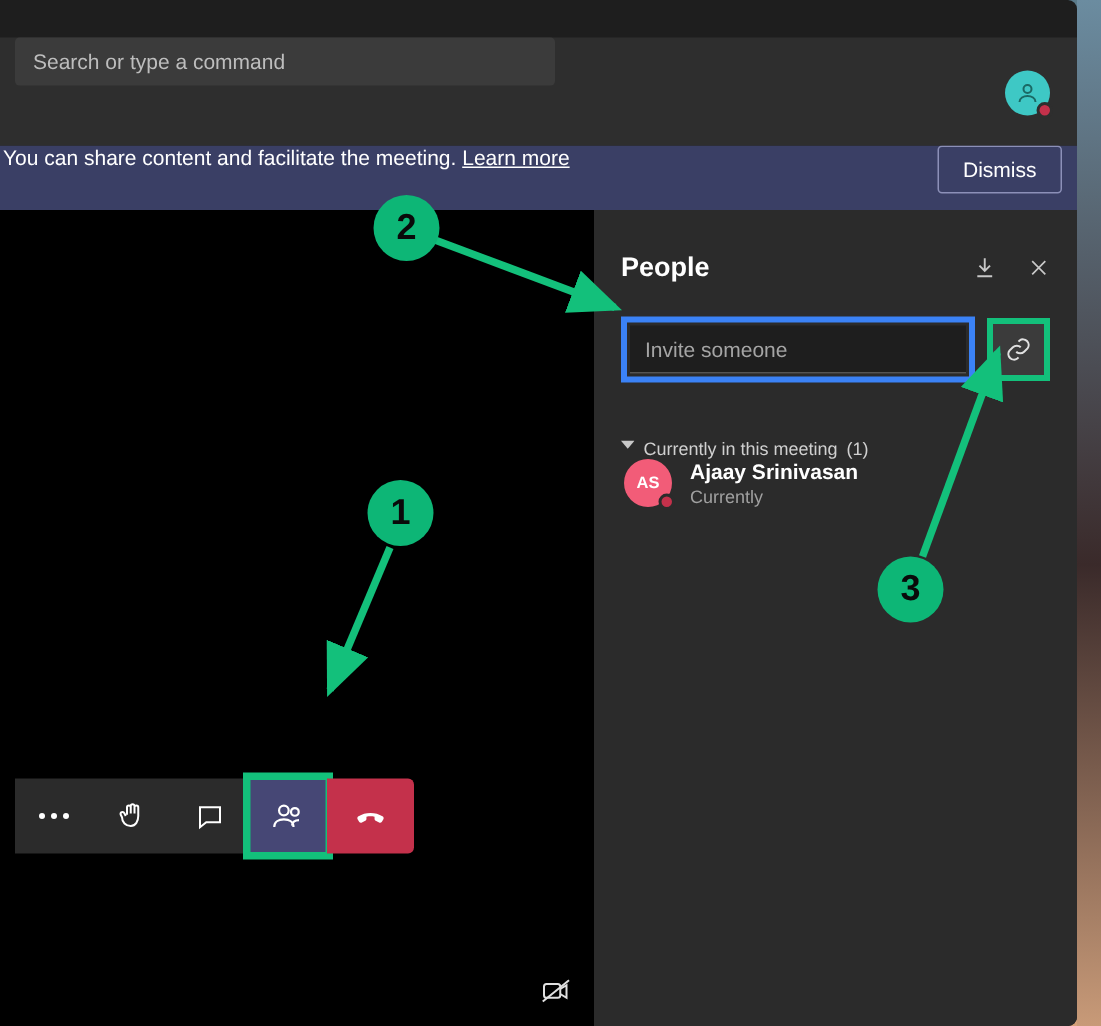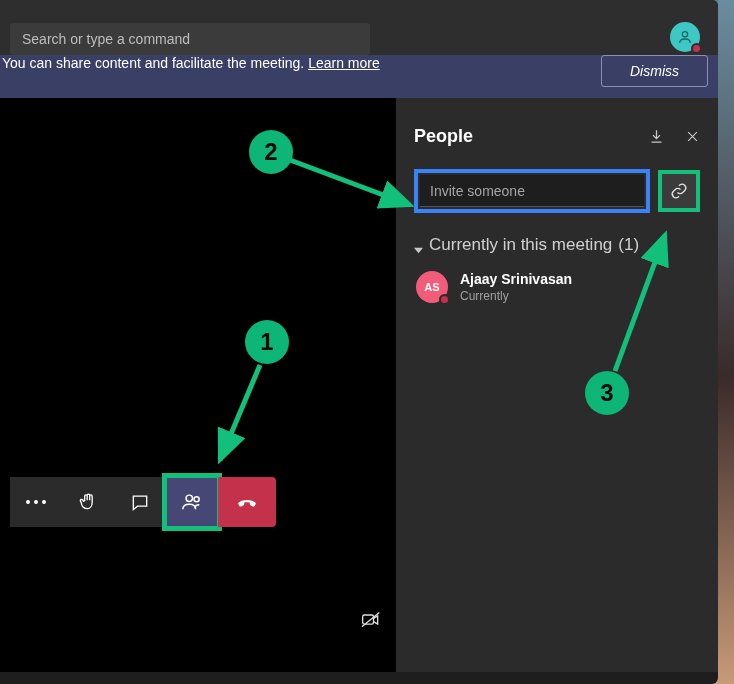--- a/index.html
+++ b/index.html
@@ -15,26 +15,27 @@
       position: absolute;
       top: 0;
       left: 0;
       width: 718px;
       height: 684px;
       background: #1e1e1e;
       border-radius: 0 6px 6px 0;
       overflow: hidden;
     }
     .titlebar {
-      height: 55px;
+      height: 72px;
       background: #2e2e2e;
       display: flex;
-      align-items: flex-end;
+      align-items: flex-start;
       padding: 0 10px;
       position: relative;
+      margin-top: 25px;
     }
     .search-box {
       width: 360px;
       height: 32px;
       background: #3b3b3b;
       border-radius: 3px;
       display: flex;
       align-items: center;
       padding: 0 12px;
       color: #bdbdbd;
@@ -70,25 +71,24 @@
       padding: 0 10px 0 2px;
       color: #fff;
       font-size: 14px;
     }
     .banner-text a { color: #fff; text-decoration: underline; }
     .dismiss-btn {
       margin-left: auto;
       border: 1px solid #8c90b8;
       background: transparent;
       color: #fff;
-      padding: 7px 28px;
+      padding: 7px 16px;
       font-size: 14px;
       border-radius: 3px;
       cursor: pointer;
-      font-style: italic;
     }
     .content {
       display: flex;
       height: calc(100% - 110px);
     }
     .video-area {
       width: 396px;
       background: #000;
       position: relative;
     }
@@ -178,32 +178,31 @@
       width: 42px;
       height: 42px;
       background: #3b3b3b;
       display: flex;
       align-items: center;
       justify-content: center;
       color: #e0e0e0;
       cursor: pointer;
     }
     .section-header {
-      margin-top: 22px;
-      font-size: 17px;
+      margin-top: 37px;
+      font-size: 12px;
       color: #d0d0d0;
       display: flex;
-      align-items: flex-end;
+      align-items: flex-start;
       gap: 6px;
     }
     .participant {
       display: flex;
       align-items: flex-start;
       gap: 12px;
-      margin-top: 16px;
       padding-left: 2px;
     }
     .p-avatar {
       width: 32px;
       height: 32px;
       border-radius: 50%;
       background: #f25c78;
       color: #fff;
       font-size: 11px;
       font-weight: 600;

